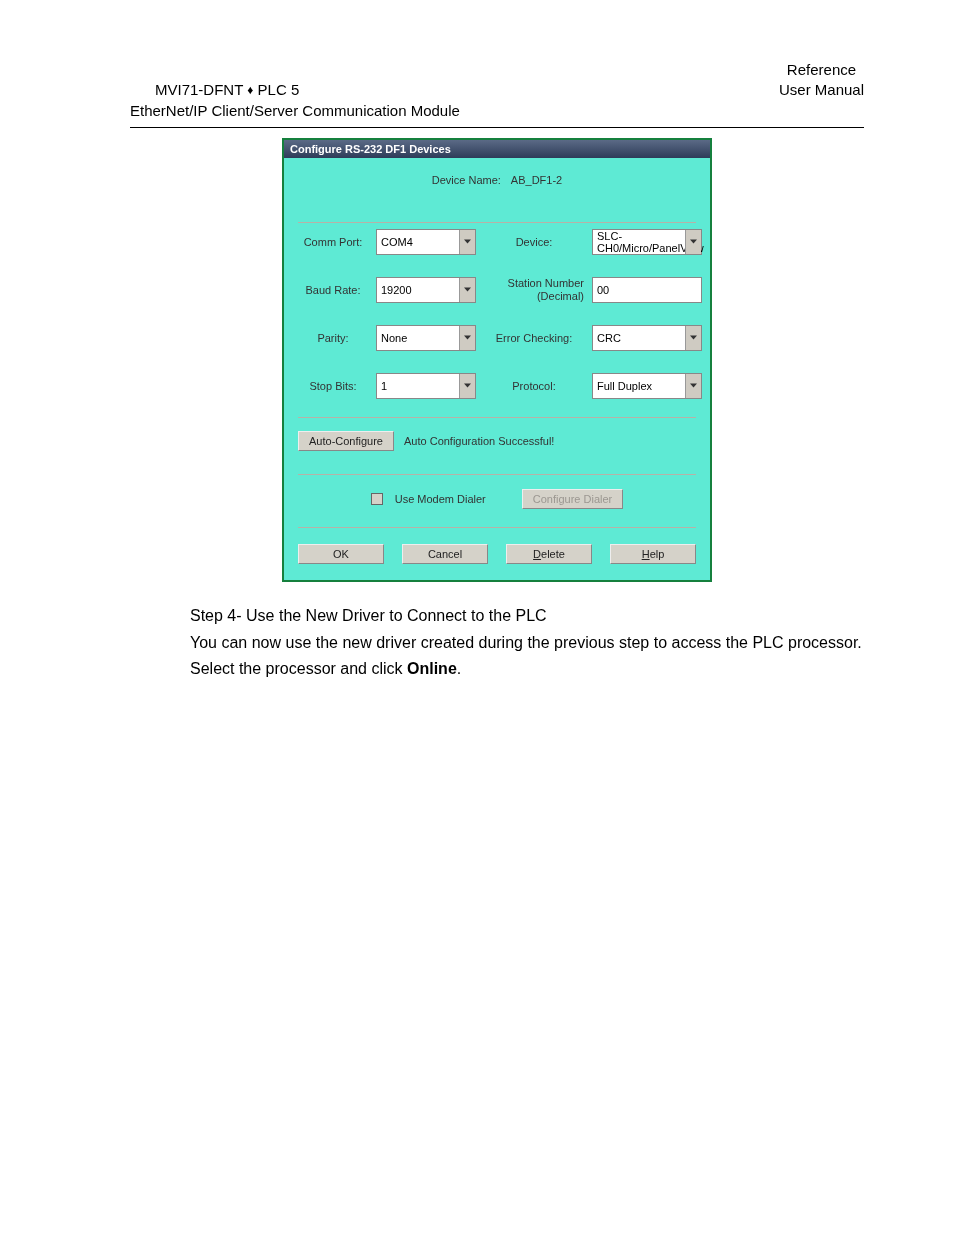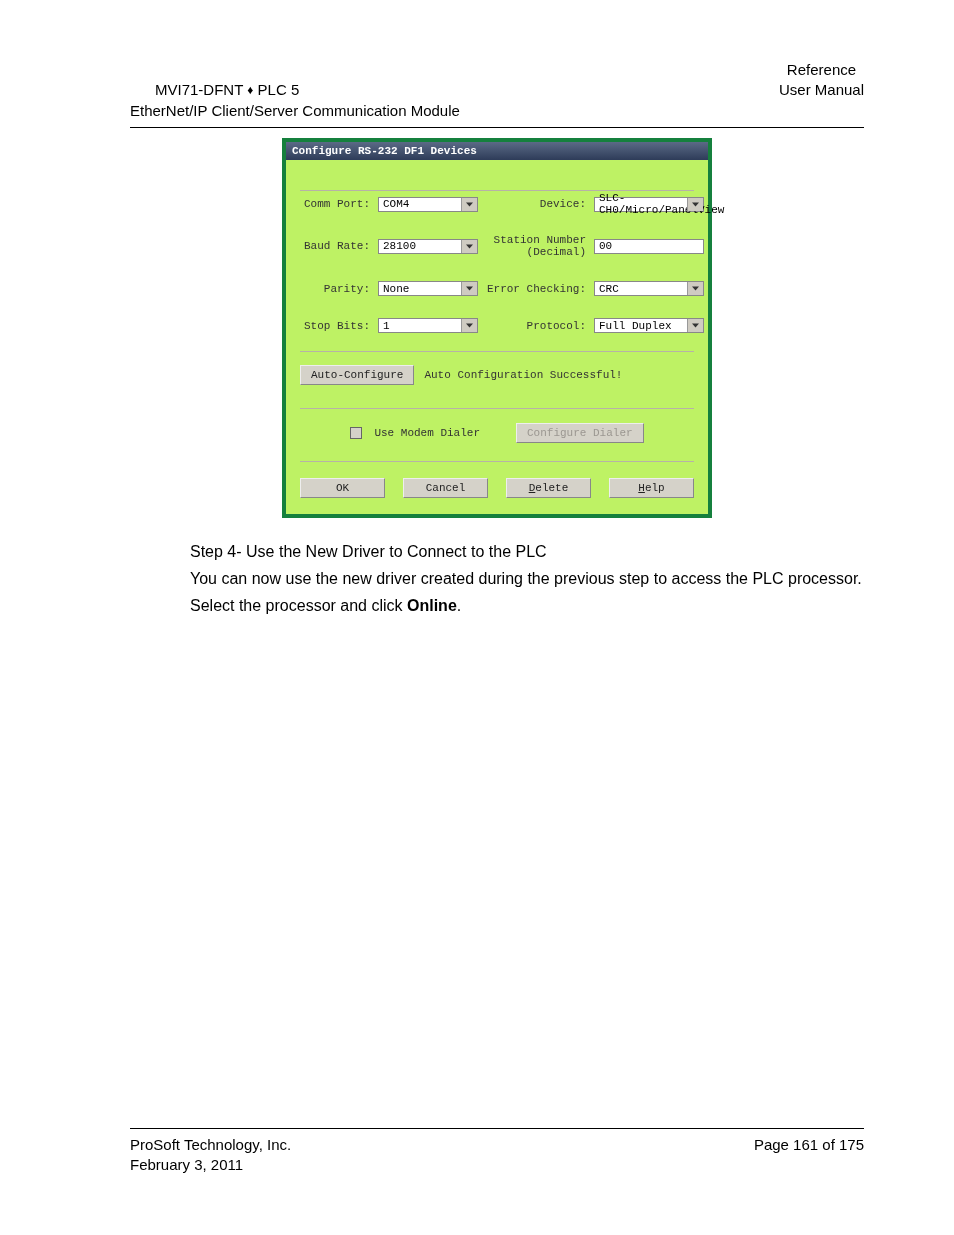--- a/index.html
+++ b/index.html
@@ -6,33 +6,33 @@
     font-family:Arial,Helvetica,sans-serif;font-size:16px}
   .page{width:954px;height:1235px;margin:0 auto;position:relative;
     box-sizing:border-box;padding:60px 90px 60px 130px}
   .hdr{display:flex;justify-content:space-between;font-size:15px;
     line-height:1.35;border-bottom:1px solid #000;padding-bottom:6px}
   .hdr-left,.hdr-right{white-space:pre}
   .hdr-right{text-align:center}
   .diamond{font-size:12px;vertical-align:1px}
   .intro{margin:36px 0 18px 60px;font-size:16px;line-height:1.35}
   .dlg-wrap{margin:10px auto 24px;width:430px}
-  .dlg{background:#bef264;border:4px solid #15803d;font-size:11px;
-    font-family:Liberation Mono, monospace;color:#333}
+  .dlg{background:#5eead4;border:2px solid #15803d;font-size:11px;
+    font-family:Liberation Sans, sans-serif;color:#333}
   .dlg-title{background:linear-gradient(#5b6a86,#2e3c59);
     color:#fff;font-weight:bold;padding:3px 6px;font-size:11px}
   .dlg-body{padding:12px 14px 16px}
   .devname{display:flex;justify-content:center;gap:10px;padding:4px 0 18px}
   .devname .lbl{color:#333}
   .grid{display:grid;grid-template-columns:70px 100px 100px 110px;
     column-gap:8px;row-gap:22px;align-items:center}
-  .grid .lbl{text-align:right;color:#333;white-space:nowrap}
+  .grid .lbl{text-align:center;color:#333;white-space:nowrap}
   .grid .lbl2{text-align:right;color:#333;white-space:pre;line-height:1.15}
   .combo,.txt{position:relative;background:#fff;border:1px solid #888;
-    height:15px;box-sizing:border-box;display:flex;align-items:center;
+    height:26px;box-sizing:border-box;display:flex;align-items:center;
     padding:0 16px 0 4px;font-size:11px;color:#000}
   .txt{padding-right:0}
   .combo .arr{position:absolute;right:0;top:0;width:15px;height:100%;
     background:#cfcbc2;border-left:1px solid #999;display:flex;
     align-items:center;justify-content:center}
   .combo .arr svg{width:7px;height:5px;fill:#333}
   .hr{border-top:1px solid #b7b2a7;margin:18px 0 6px}
   .ac-row{display:flex;align-items:center;gap:10px;margin:8px 0 6px}
   .btn,.btn-dis{background:#d5d2c9;border:1px solid #888;
     border-top-color:#eee;border-left-color:#eee;padding:3px 10px;
@@ -66,20 +66,24 @@
 <span>EtherNet/IP Client/Server Communication Module</span></div>
     <div class="hdr-right"><span>Reference</span>
 <span>User Manual</span></div>
   </div>
 
 
   <div class="dlg-wrap">
     <div class="dlg">
       <div class="dlg-title">Configure RS-232 DF1 Devices</div>
       <div class="dlg-body">
+        <div class="devname">
+          <span class="lbl">Device Name:</span>
+          <span>AB_DF1-2</span>
+        </div>
         <div class="hr"></div>
         <div class="grid">
           <div class="lbl">Comm Port:</div>
           <div class="combo">
               <span>COM4</span>
               <span class="arr">
                 <svg viewBox="0 0 10 6">
                   <path d="M0 0h10L5 6z"></path>
                 </svg>
               </span>
@@ -89,21 +93,21 @@
               <span>SLC-CH0/Micro/PanelView</span>
               <span class="arr">
                 <svg viewBox="0 0 10 6">
                   <path d="M0 0h10L5 6z"></path>
                 </svg>
               </span>
             </div>
 
           <div class="lbl">Baud Rate:</div>
           <div class="combo">
-              <span>28100</span>
+              <span>19200</span>
               <span class="arr">
                 <svg viewBox="0 0 10 6">
                   <path d="M0 0h10L5 6z"></path>
                 </svg>
               </span>
             </div>
           <div class="lbl2">Station Number
 (Decimal)</div>
           <div class="txt">
               <span>00</span>
@@ -171,19 +175,14 @@
   </div>
 
   <div class="body-txt">
     <p class="step">Step 4- Use the New Driver to Connect to the PLC</p>
     <p>You can now use the new driver created during the previous step to access the PLC processor.</p>
     <p>
       <span>Select the processor and click </span><b>Online</b><span>.</span>
     </p>
   </div>
 
-  <div class="ftr">
-    <div style="white-space:pre"><span>ProSoft Technology, Inc.</span>
-<span>February 3, 2011</span></div>
-    <div>Page 161 of 175</div>
-  </div>
 
 </div>
 
 </body></html>

